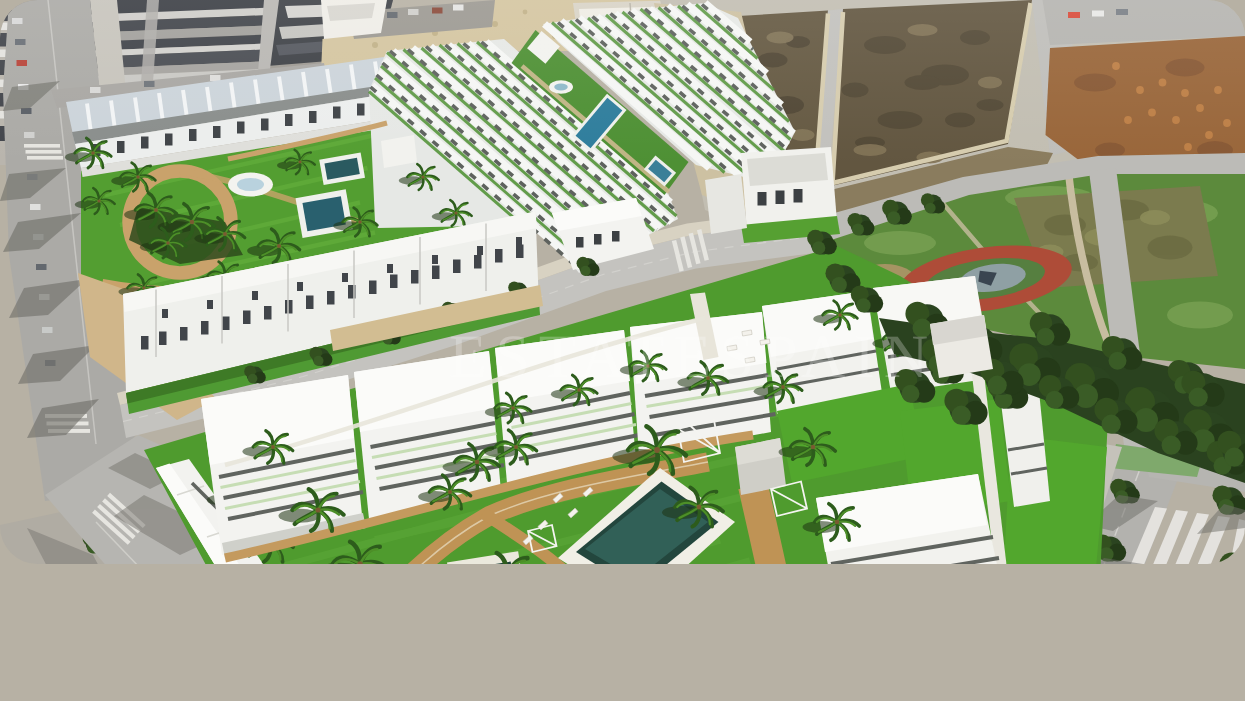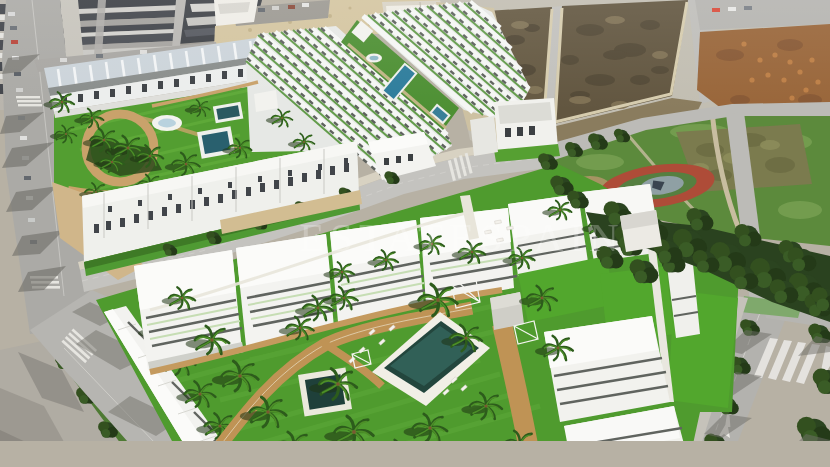--- a/index.html
+++ b/index.html
@@ -1,16 +1,16 @@
 <!DOCTYPE html>
 <html><head>
 <meta charset="utf-8">
 <style>
 html,body{margin:0;padding:0;background:#b7b1a4;font-family:"Liberation Sans",sans-serif;}
-#scene{width:830px;height:441px;position:relative;overflow:hidden;}
+#scene{width:830px;height:376px;position:relative;overflow:hidden;border-radius:25px;}
 </style>
 </head>
 <body>
 <div id="scene">
 <svg width="830" height="467" viewBox="0 0 830 467" xmlns="http://www.w3.org/2000/svg">
 <defs>
   <g id="palm">
     <ellipse cx="-8" cy="2.5" rx="9" ry="3" fill="#1d3312" opacity="0.55"></ellipse>
     <g fill="none" stroke="#2d5c1c" stroke-width="1.8" stroke-linecap="round">
       <path d="M0,0 C-6,-4 -9,-3 -11,0"></path>

